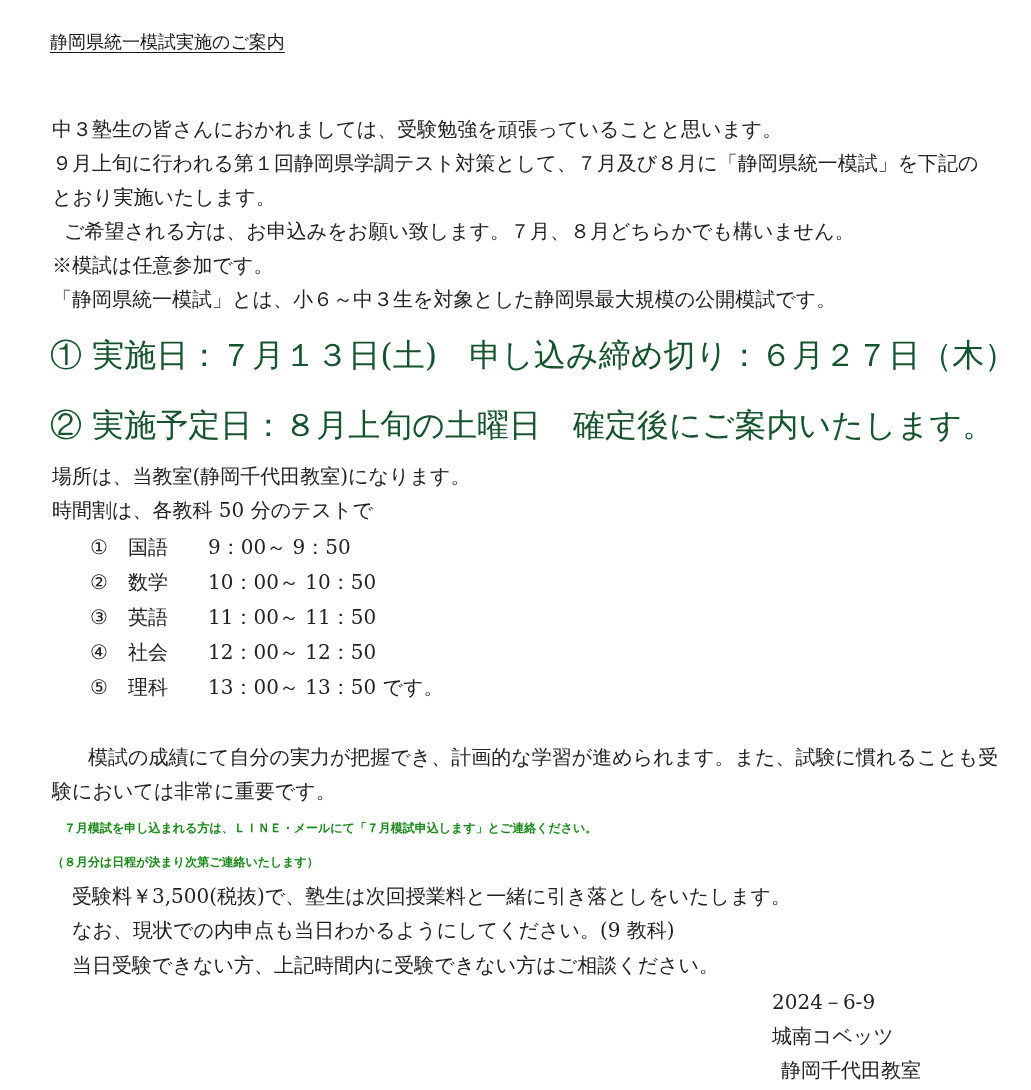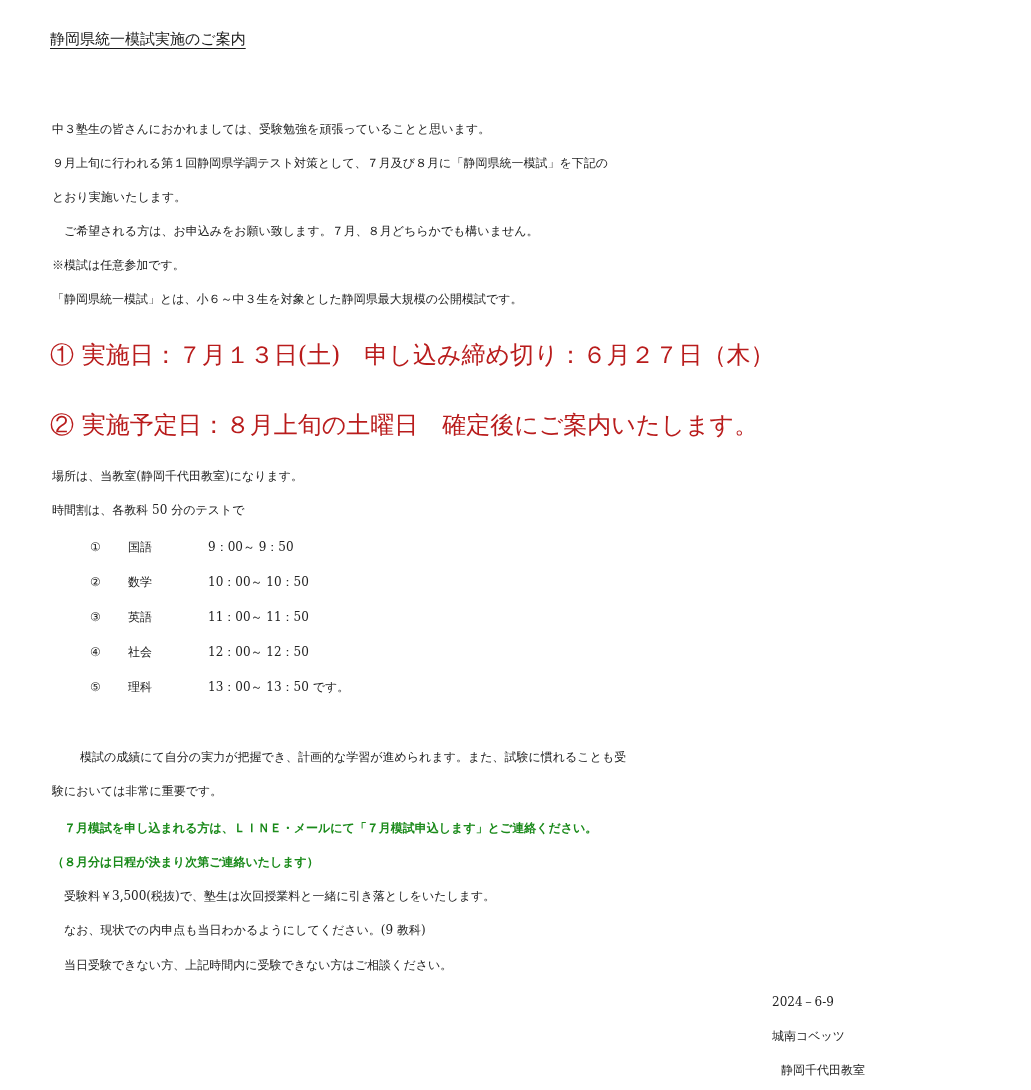--- a/index.html
+++ b/index.html
@@ -11,28 +11,28 @@
       width: 1031px;
       height: 1090px;
       position: relative;
       overflow: hidden;
       font-family: "DejaVu Serif", "Liberation Serif", serif;
       color: #222222;
     }
     .abs { position: absolute; white-space: nowrap; }
     .title {
       left: 50px; top: 30px;
-      font-size: 15px;
+      font-size: 18px;
       text-decoration: underline;
       text-underline-offset: 4px;
       text-decoration-thickness: 1px;
       color: #1a1a1a;
     }
-    .p { font-size: 12px; line-height: 20px; color: #222; }
-    .big { font-size: 24px; line-height: 30px; color: #b91c1c; }
+    .p { font-size: 20px; line-height: 20px; color: #222; }
+    .big { font-size: 32px; line-height: 30px; color: #14532d; }
     .green { color: #1a8a1a; font-weight: bold; font-size: 12px; line-height: 20px; }
     .sched-num { display: inline-block; width: 38px; }
     .sched-subj { display: inline-block; width: 80px; }
     .sched-time { display: inline-block; }
   </style>
 </head>
 <body>
 
 <div>
   <div class="abs title">静岡県統一模試実施のご案内</div>

